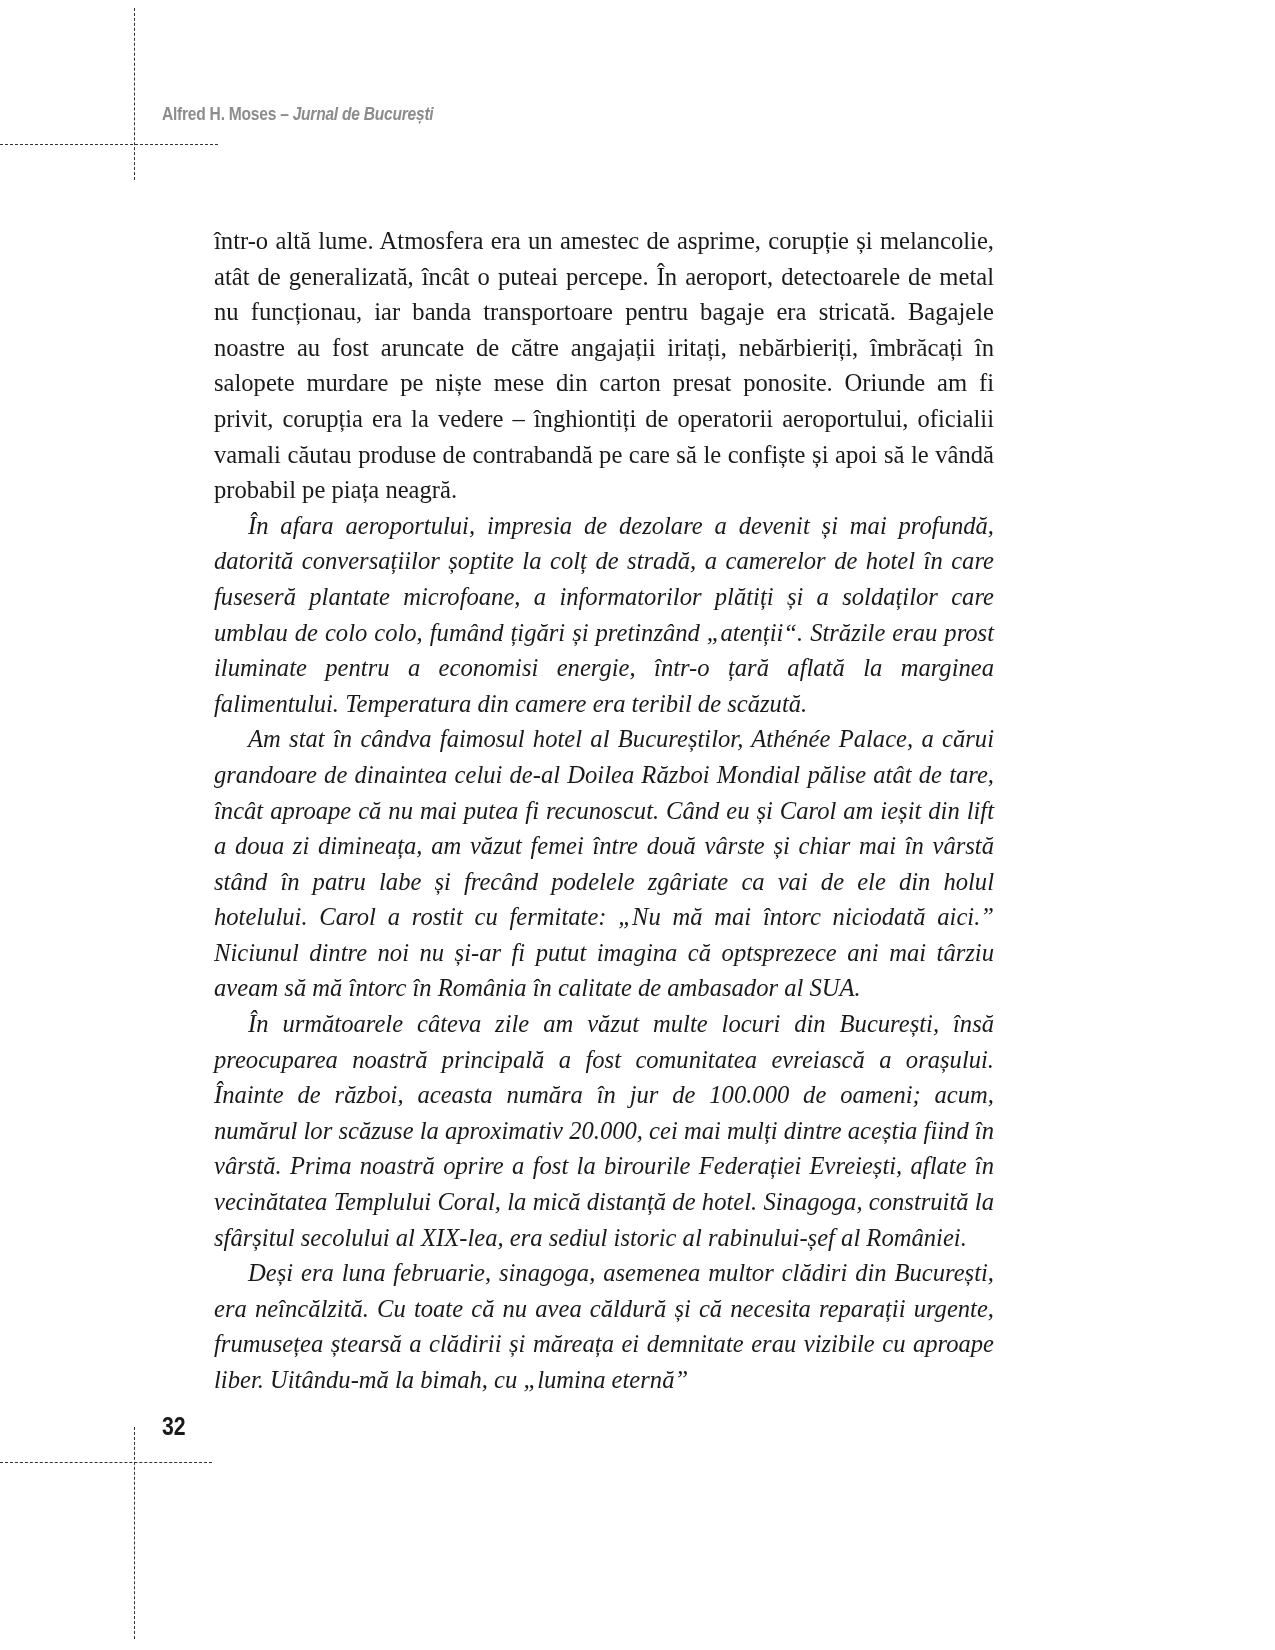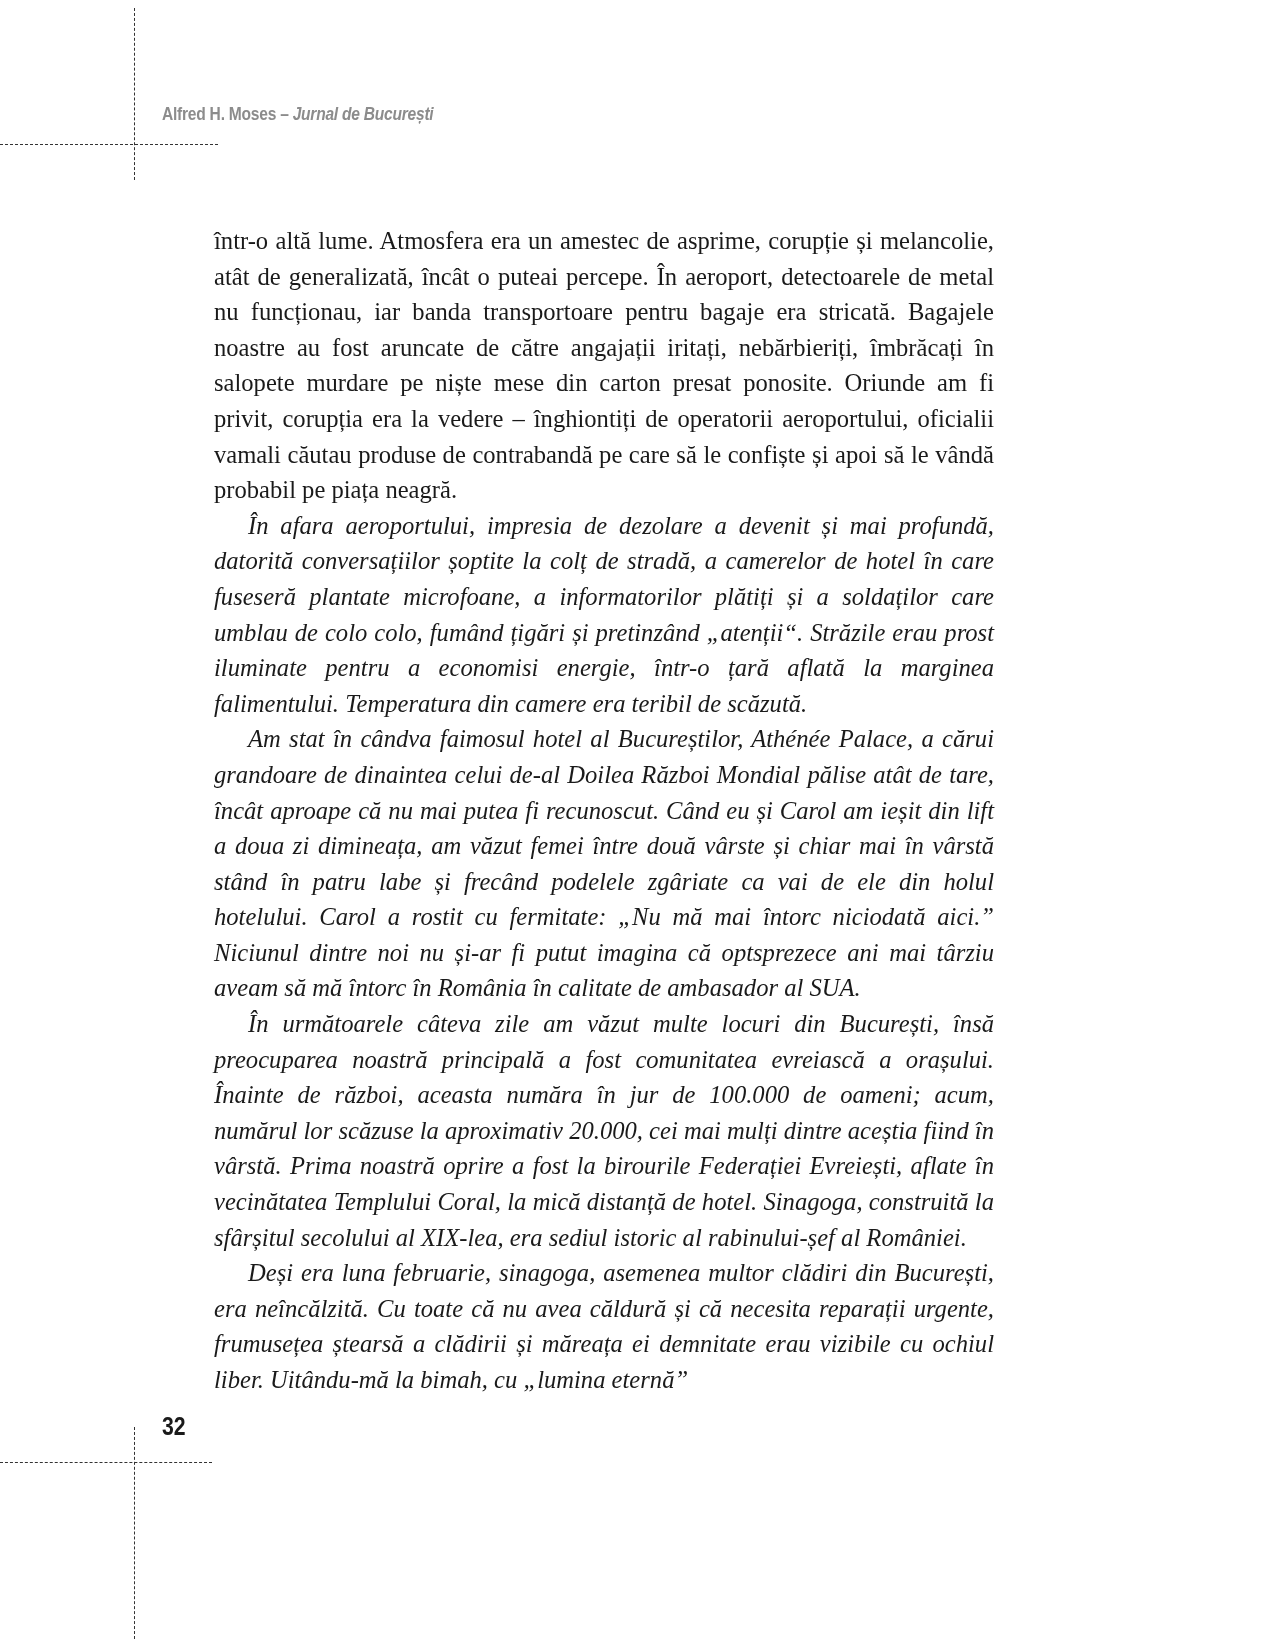--- a/index.html
+++ b/index.html
@@ -87,16 +87,16 @@
 
 <div class="running-head">
   <span>Alfred H. Moses</span><span> – </span><span class="title">Jurnal de București</span>
 </div>
 
 <div class="body-text">
   <p class="first">într-o altă lume. Atmosfera era un amestec de asprime, corupție și melan­colie, atât de generalizată, încât o puteai percepe. În aeroport, detectoarele de metal nu funcționau, iar banda transportoare pentru bagaje era stricată. Bagajele noastre au fost aruncate de către angajații iritați, nebărbieriți, îmbrăcați în salopete murdare pe niște mese din carton presat ponosite. Oriunde am fi privit, corupția era la vedere – înghiontiți de operatorii aeroportului, oficialii vamali căutau produse de contrabandă pe care să le confiște și apoi să le vândă probabil pe piața neagră.</p>
   <p class="indent">În afara aeroportului, impresia de dezolare a devenit și mai profundă, datorită conversațiilor șoptite la colț de stradă, a camerelor de hotel în care fuseseră plantate microfoane, a informatorilor plătiți și a soldaților care umblau de colo colo, fumând țigări și pretinzând „atenții“. Străzile erau prost iluminate pentru a economisi energie, într-o țară aflată la marginea falimentului. Temperatura din camere era teribil de scăzută.</p>
   <p class="indent">Am stat în cândva faimosul hotel al Bucureștilor, Athénée Palace, a cărui grandoare de dinaintea celui de-al Doilea Război Mondial pălise atât de tare, încât aproape că nu mai putea fi recunoscut. Când eu și Carol am ieșit din lift a doua zi dimineața, am văzut femei între două vârste și chiar mai în vârstă stând în patru labe și frecând podelele zgâ­riate ca vai de ele din holul hotelului. Carol a rostit cu fermitate: „Nu mă mai întorc niciodată aici.” Niciunul dintre noi nu și-ar fi putut imagina că optsprezece ani mai târziu aveam să mă întorc în România în calitate de ambasador al SUA.</p>
   <p class="indent">În următoarele câteva zile am văzut multe locuri din București, însă preocuparea noastră principală a fost comunitatea evreiască a orașului. Înainte de război, aceasta număra în jur de 100.000 de oameni; acum, numărul lor scăzuse la aproximativ 20.000, cei mai mulți dintre aceștia fiind în vârstă. Prima noastră oprire a fost la birourile Federației Evreiești, aflate în vecinătatea Templului Coral, la mică distanță de hotel. Sinagoga, construită la sfârșitul secolului al XIX-lea, era sediul istoric al rabinului-șef al României.</p>
-  <p class="indent">Deși era luna februarie, sinagoga, asemenea multor clădiri din București, era neîncălzită. Cu toate că nu avea căldură și că necesita reparații urgente, frumusețea ștearsă a clădirii și măreața ei demnitate erau vizibile cu ochiul liber. Uitându-mă la bimah, cu „lumina eternă”</p>
+  <p class="indent">Deși era luna februarie, sinagoga, asemenea multor clădiri din București, era neîncălzită. Cu toate că nu avea căldură și că necesita reparații urgente, frumusețea ștearsă a clădirii și măreața ei demnitate erau vizibile cu aproape liber. Uitându-mă la bimah, cu „lumina eternă”</p>
 </div>
 
 <div class="folio">32</div>
 
 </body></html>

